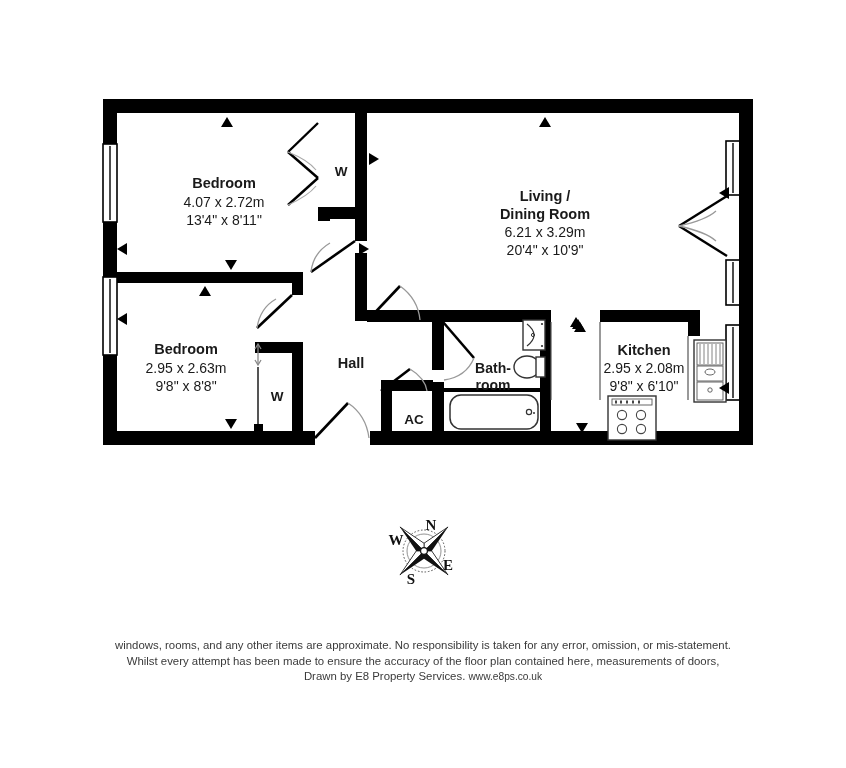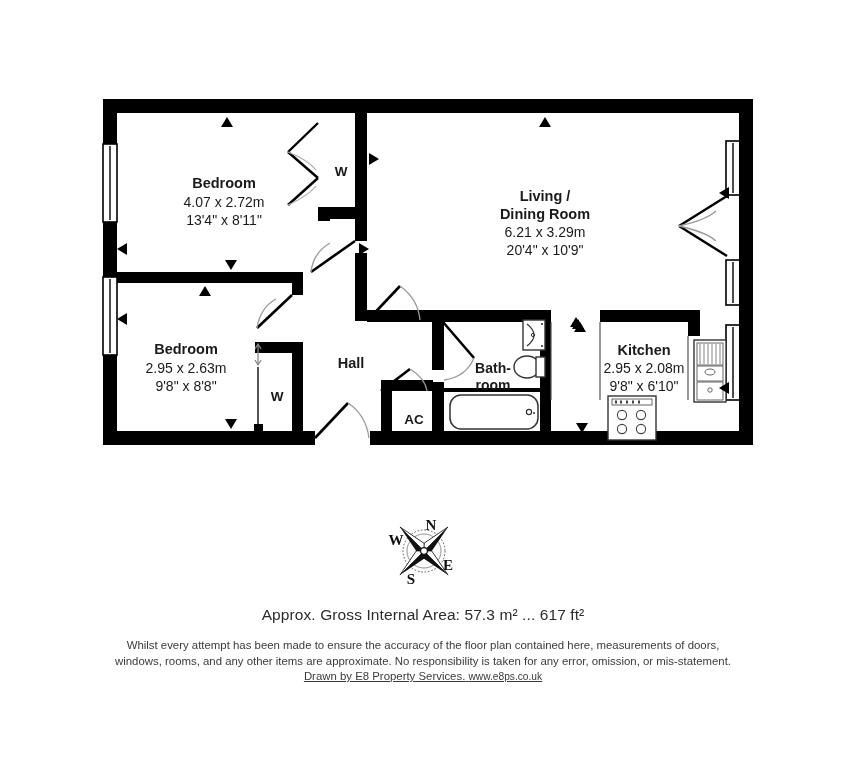--- a/index.html
+++ b/index.html
@@ -3,21 +3,21 @@
 <meta charset="utf-8">
 <style>
   html,body{margin:0;padding:0;background:#ffffff;}
   body{width:846px;height:768px;font-family:"Liberation Sans",sans-serif;color:#000;overflow:hidden;}
   #page{position:relative;width:846px;height:768px;background:#fff;}
   #plan{position:absolute;left:0;top:0;width:846px;height:768px;}
   .footer{position:absolute;left:0;width:846px;text-align:center;}
   #area-line{top:606px;font-size:15.5px;color:#2b2b2b;letter-spacing:0.1px;}
   #disclaimer{top:638px;font-size:11.4px;color:#3a3a3a;line-height:15.6px;}
   #disclaimer div{white-space:nowrap;}
-  #drawn-line{font-size:11.4px;text-decoration:underline;}
+  #drawn-line{font-size:11.4px;}
   #drawn-url{font-size:10.2px;}
 </style>
 </head>
 <body>
 
 <div id="page">
 
   <svg id="plan" viewBox="0 0 846 768" xmlns="http://www.w3.org/2000/svg">
 
     <g fill="#000000">
@@ -279,24 +279,23 @@
       <g font-family="Liberation Serif, serif" font-size="15" font-weight="bold" fill="#111111" text-anchor="middle">
         <text x="431" y="530">N</text>
         <text x="448" y="570">E</text>
         <text x="411" y="584">S</text>
         <text x="396" y="545">W</text>
       </g>
     </g>
 
   </svg>
 
-  <div class="footer" id="area-line">Approx. Gross Internal Area: 57.3 m² ... 617 ft²</div>
 
   <div class="footer" id="disclaimer">
+    <div>windows, rooms, and any other items are approximate. No responsibility is taken for any error, omission, or mis-statement.</div>
     <div>Whilst every attempt has been made to ensure the accuracy of the floor plan contained here, measurements of doors,</div>
-    <div>windows, rooms, and any other items are approximate. No responsibility is taken for any error, omission, or mis-statement.</div>
     <div id="drawn-line">
       <span>Drawn by E8 Property Services.</span>
       <span id="drawn-url">www.e8ps.co.uk</span>
     </div>
   </div>
 
 </div>
 
 </body></html>

